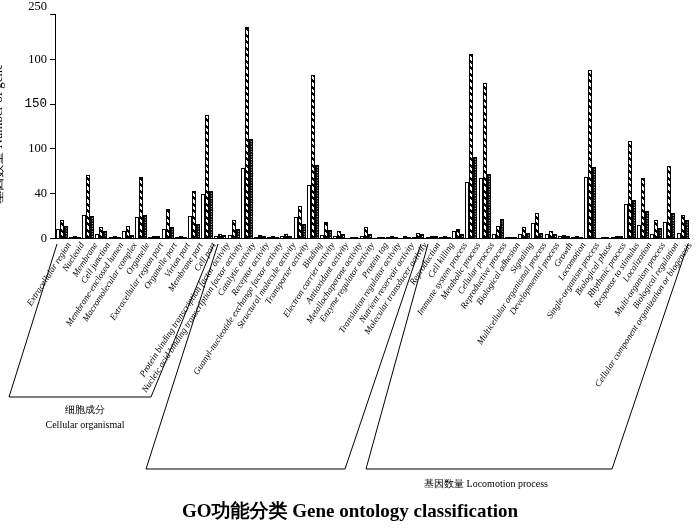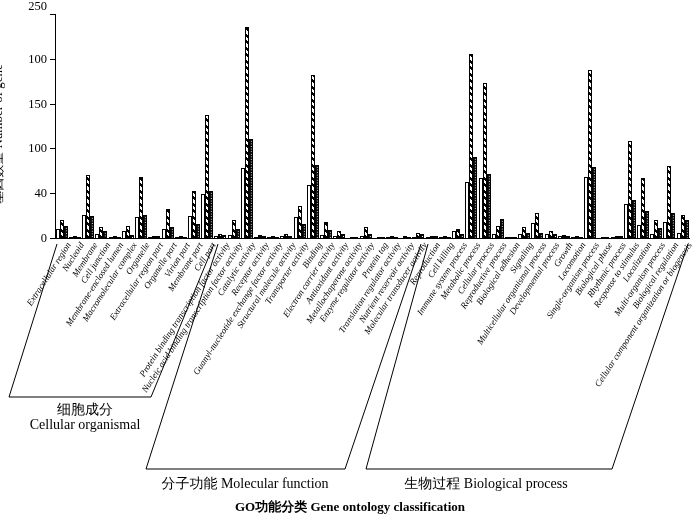--- a/index.html
+++ b/index.html
@@ -23,22 +23,22 @@
   .sw2{background-color:#000;background-image:radial-gradient(circle,#fff 0.8px,transparent 0.9px);background-size:3px 3px;}
   .bar{position:absolute;box-sizing:border-box;border:1px solid #000;border-bottom:none;}
   .bar-s0{background:#fff;}
   .bar-s1{background:repeating-linear-gradient(45deg,#000 0 2.2px,#fff 2.2px 4.6px);}
   .bar-s2{background-color:#0a0a0a;background-image:radial-gradient(circle,#fff 0.7px,transparent 0.8px);background-size:2.6px 2.6px;}
   .xlabel-anchor{position:absolute;width:0;height:0;}
   .xlabel{
     position:absolute;right:0;top:0;transform-origin:100% 0;transform:rotate(-57deg);
     white-space:nowrap;font-style:italic;font-size:9px;line-height:9px;
   }
-  .grouplabel{position:absolute;text-align:center;font-size:14px;line-height:15px;}
-  .gotitle{position:absolute;left:0;top:498px;width:700px;text-align:center;font-size:13px;font-weight:bold;}
+  .grouplabel{position:absolute;text-align:center;font-size:10px;line-height:15px;}
+  .gotitle{position:absolute;left:0;top:498px;width:700px;text-align:center;font-size:19px;font-weight:bold;}
   svg.brackets{position:absolute;left:0;top:0;pointer-events:none;}
 </style>
 </head>
 <body>
 
 <div id="stage">
 
   <div class="ylab">基因数量 Number of gene</div>
 
 
@@ -188,21 +188,21 @@
       <div class="bar bar-s2" title="Cellular component organization or biogenesis · P2vsP3: 20" style="left: 684.6px; width: 4px; height: 17.9px; top: 220.1px;"></div>
     </div>
   <div id="yticks">
       <div class="ytick" style="left: 50px; top: 238px;"></div>
       <div class="yticklabel" style="left: 13px; top: 232px;">0</div>
       <div class="ytick" style="left: 50px; top: 193.2px;"></div>
       <div class="yticklabel" style="left: 13px; top: 187.2px;">40</div>
       <div class="ytick" style="left: 50px; top: 148.4px;"></div>
       <div class="yticklabel" style="left: 13px; top: 142.4px;">100</div>
       <div class="ytick" style="left: 50px; top: 103.6px;"></div>
-      <div class="yticklabel" style="left: 13px; top: 97.6px;">150</div>
+      <div class="yticklabel" style="left: 13px; top: 97.6px; font-family: Liberation Mono, monospace;">150</div>
       <div class="ytick" style="left: 50px; top: 58.8px;"></div>
       <div class="yticklabel" style="left: 13px; top: 52.8px;">100</div>
       <div class="ytick" style="left: 50px; top: 14px;"></div>
       <div class="yticklabel" style="left: 13px; top: 0;">250</div>
     </div>
   <div id="xlabels">
       <div class="xlabel-anchor" style="left: 65.3px; top: 241px;">
         <span class="xlabel">Extracellular region</span>
       </div>
       <div class="xlabel-anchor" style="left: 78.5px; top: 241px;">
@@ -351,23 +351,19 @@
   <svg class="brackets" width="700" height="528">
     <polyline points="57,244 9,397 151,397 214,244" fill="none" stroke="#000" stroke-width="1"></polyline>
     <polyline points="218,244 146,469 345,469 421,244" fill="none" stroke="#000" stroke-width="1"></polyline>
     <polyline points="428,244 366,469 612,469 688,244" fill="none" stroke="#000" stroke-width="1"></polyline>
   </svg>
 
   <div class="grouplabel" style="left:10px;top:402px;width:150px;">
     <div>细胞成分</div>
     <div>Cellular organismal</div>
   </div>
-  <div class="grouplabel" style="left:140px;top:476px;width:210px;">
-    <span>分子功能</span>
-    <span>Molecular function</span>
-  </div>
   <div class="grouplabel" style="left:376px;top:476px;width:220px;">
-    <span>生物过程</span>
-    <span>Biological process</span>
+    <span>基因数量</span>
+    <span>Locomotion process</span>
   </div>
 
   <div class="gotitle">GO功能分类 Gene ontology classification</div>
 </div>
 
 </body></html>

